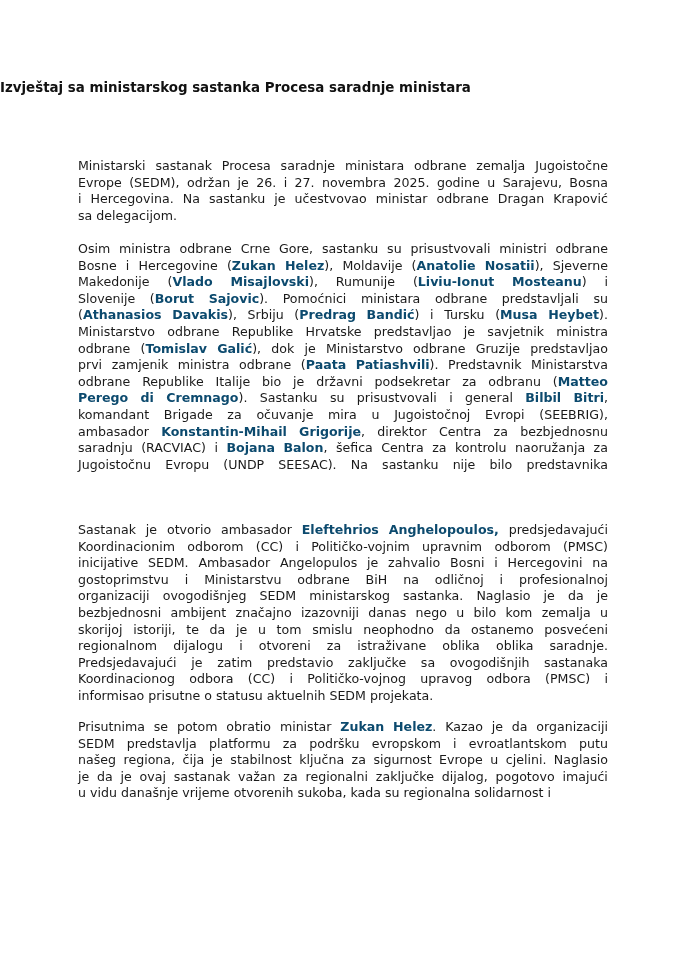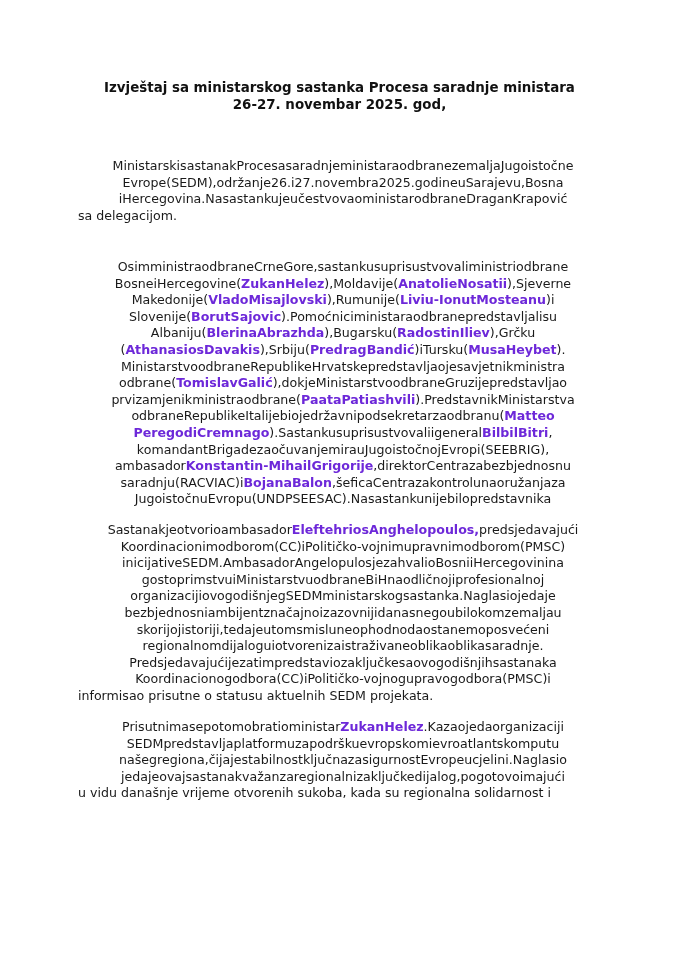--- a/index.html
+++ b/index.html
@@ -1,34 +1,33 @@
 <!DOCTYPE html>
 <html><head>
 <meta charset="utf-8">
 <style>
   html, body { margin:0; padding:0; background:#ffffff; }
   body { width:679px; height:960px; position:relative; overflow:hidden;
          font-family:"DejaVu Sans", sans-serif; color:#1a1a1a; }
-  .title { position:absolute; left:0; width:679px; top:80px; text-align:center;
+  .title { position:absolute; left:0; width:679px; top:80px; 
            font-weight:bold; font-size:13.4px; line-height:16.5px; color:#111; }
   .para { position:absolute; left:78px; width:530px; font-size:12.6px; line-height:16.6px; }
   .line { display:block; text-align:justify; text-align-last:justify; white-space:nowrap; height:16.6px; }
   .line.last { text-align-last:left; }
   .line span { white-space:pre; }
-  .line { display:flex; justify-content:center; }
+  .line { display:flex; justify-content:space-between; }
   .line.last { justify-content:flex-start; }
   .line.last .w { margin-right:0.32em; }
-  b { font-weight:bold; color:#6d28d9;margin-top:23px; }
+  b { font-weight:bold; color:#0c4a6e;margin-top:23px; }
 </style>
 </head>
 <body>
 
 <div class="title">
   <div>Izvještaj sa ministarskog sastanka Procesa saradnje ministara</div>
-  <div>26-27. novembar 2025. god,</div>
 </div>
 
 <div id="body-container">
     <div class="para" style="top: 158px;">
       <div class="line">
         <span class="w">Ministarski</span>
         <span class="w">sastanak</span>
         <span class="w">Procesa</span>
         <span class="w">saradnje</span>
         <span class="w">ministara</span>
@@ -61,21 +60,21 @@
         <span class="w">ministar</span>
         <span class="w">odbrane</span>
         <span class="w">Dragan</span>
         <span class="w">Krapović</span>
       </div>
       <div class="line last">
         <span class="w">sa</span>
         <span class="w">delegacijom.</span>
       </div>
     </div>
-    <div class="para" style="top: 259px;">
+    <div class="para" style="top: 241px;">
       <div class="line">
         <span class="w">Osim</span>
         <span class="w">ministra</span>
         <span class="w">odbrane</span>
         <span class="w">Crne</span>
         <span class="w">Gore,</span>
         <span class="w">sastanku</span>
         <span class="w">su</span>
         <span class="w">prisustvovali</span>
         <span class="w">ministri</span>
@@ -103,29 +102,20 @@
       </div>
       <div class="line">
         <span class="w">Slovenije</span>
         <span class="w">(<b>Borut</b></span>
         <span class="w"><b>Sajovic</b>).</span>
         <span class="w">Pomoćnici</span>
         <span class="w">ministara</span>
         <span class="w">odbrane</span>
         <span class="w">predstavljali</span>
         <span class="w">su</span>
-      </div>
-      <div class="line">
-        <span class="w">Albaniju</span>
-        <span class="w">(<b>Blerina</b></span>
-        <span class="w"><b>Abrazhda</b>),</span>
-        <span class="w">Bugarsku</span>
-        <span class="w">(<b>Radostin</b></span>
-        <span class="w"><b>Iliev</b>),</span>
-        <span class="w">Grčku</span>
       </div>
       <div class="line">
         <span class="w">(<b>Athanasios</b></span>
         <span class="w"><b>Davakis</b>),</span>
         <span class="w">Srbiju</span>
         <span class="w">(<b>Predrag</b></span>
         <span class="w"><b>Bandić</b>)</span>
         <span class="w">i</span>
         <span class="w">Tursku</span>
         <span class="w">(<b>Musa</b></span>

